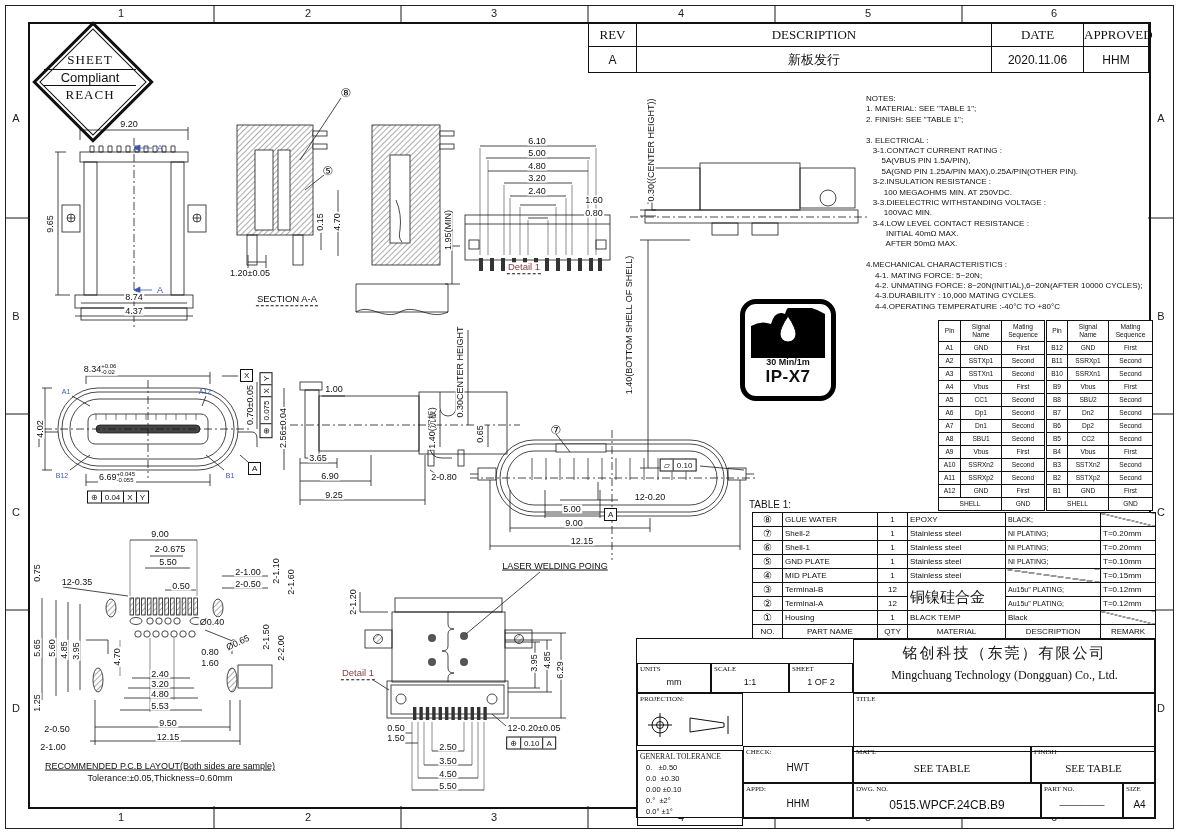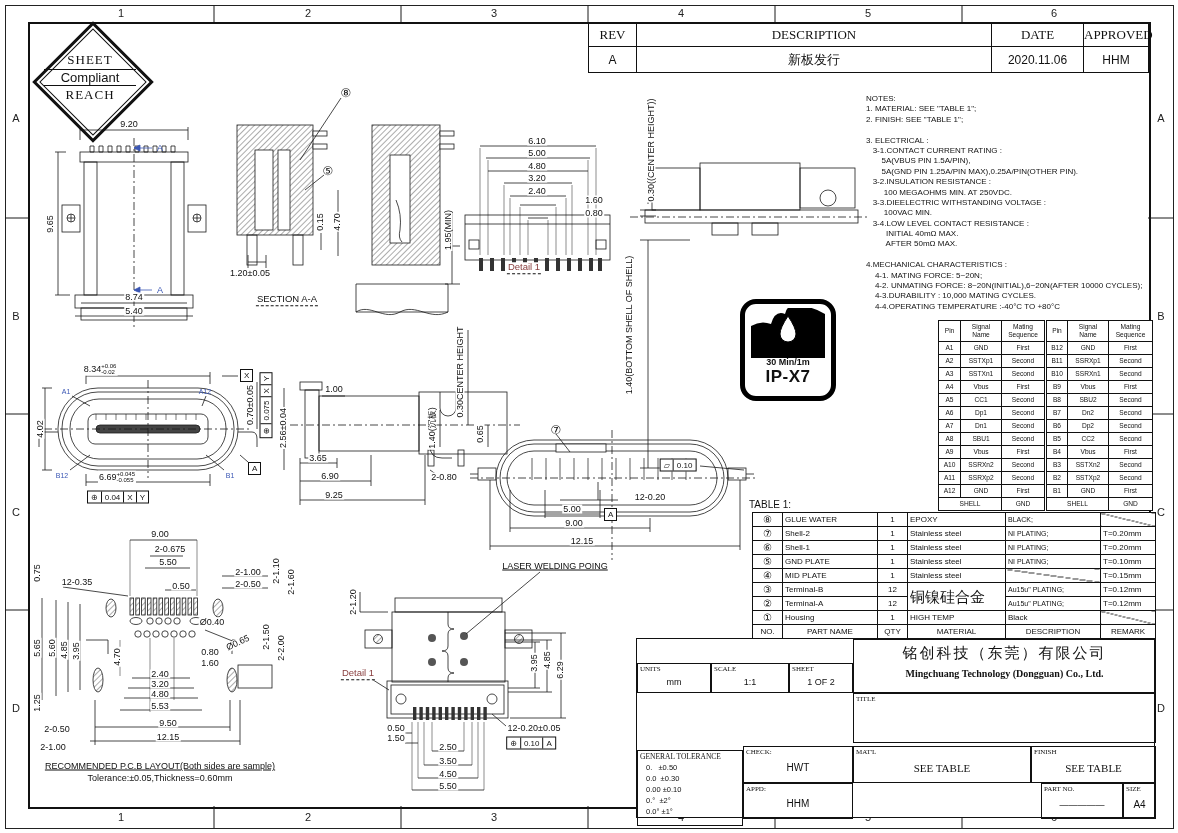--- a/index.html
+++ b/index.html
@@ -50,21 +50,21 @@
   table.t1 td{border:1px solid #111;font-size:8px;padding:0 2px;line-height:13px;white-space:nowrap;overflow:hidden;}
   table.t1 td.c{text-align:center;}
   table.t1 td.slash{background:linear-gradient(to top right,transparent 48.5%,#333 48.5%,#333 51.5%,transparent 51.5%);}
   table.t1 .circ{font-size:10px;}
   
   .tb{position:absolute;left:636px;top:638px;width:519px;height:180px;border:1.5px solid #111;box-sizing:border-box;background:#fff;}
   .tb .cell{position:absolute;border:1px solid #111;box-sizing:border-box;}
   .tb .lbl{position:absolute;left:2px;top:1px;font-size:7px;font-family:"Liberation Serif",serif;}
   .tb .val{position:absolute;left:0;right:0;text-align:center;font-size:10px;}
   .cn{font-size:15px;letter-spacing:2px;text-align:center;}
-  .en{font-size:10px;text-align:center;font-family:"Liberation Serif",serif;font-weight:bold;}
+  .en{font-size:12px;text-align:center;font-family:"Liberation Serif",serif;}
 </style>
 </head>
 <body>
 
 <div class="sheet">
 
   <div class="frame-outer"></div>
   <div class="frame-inner"></div>
 
   <span class="zone" style="left:121px;top:13px">1</span>
@@ -729,21 +729,21 @@
           <td class="c circ">②</td>
           <td>Terminal-A</td>
           <td class="c">12</td>
           <td style="font-size:7px">Au15u" PLATING;</td>
           <td>T=0.12mm</td>
         </tr>
     <tr>
           <td class="c circ">①</td>
           <td>Housing</td>
           <td class="c">1</td>
-          <td>HIGH TEMP</td>
+          <td>BLACK TEMP</td>
           <td>Black</td>
           <td class="slash"></td>
         </tr>
     <tr>
           <td class="c">NO.</td>
           <td class="c">PART NAME</td>
           <td class="c">QTY</td>
           <td class="c">MATERIAL</td>
           <td class="c">DESCRIPTION</td>
           <td class="c">REMARK</td>
@@ -756,20 +756,33 @@
       <div class="lbl">UNITS</div>
       <div class="val" style="top:13px;font-size:9px">mm</div>
     </div>
     <div class="cell" style="left:74px;top:24px;width:78px;height:30px">
       <div class="lbl">SCALE</div>
       <div class="val" style="top:13px;font-size:9px">1:1</div>
     </div>
     <div class="cell" style="left:152px;top:24px;width:64px;height:30px">
       <div class="lbl">SHEET</div>
       <div class="val" style="top:13px;font-size:9px">1 OF 2</div>
+    </div>
+    <div class="cell" style="left:0;top:54px;width:106px;height:53px">
+      <div class="lbl">PROJECTION:</div>
+      <svg width="96" height="34" style="position:absolute;left:4px;top:14px">
+        <g stroke="#111" fill="none" stroke-width="1">
+          <circle cx="18" cy="17" r="8"></circle>
+            <circle cx="18" cy="17" r="3.5"></circle>
+            <line x1="6" y1="17" x2="30" y2="17"></line>
+            <line x1="18" y1="5" x2="18" y2="29"></line>
+          <path d="M48,10 L82,15 L82,19 L48,24 Z"></path>
+            <line x1="86" y1="8" x2="86" y2="26"></line>
+        </g>
+      </svg>
     </div>
     <div class="cell" style="left:0;top:111px;width:106px;height:76px">
       <div class="lbl" style="font-size:7.5px">GENERAL TOLERANCE</div>
       <div style="position:absolute;left:8px;top:12px;font-size:7.5px;line-height:1.45;white-space:pre">0.   ±0.50
 0.0  ±0.30
 0.00 ±0.10
 0.°  ±2°
 0.0° ±1°</div>
     </div>
     <div class="cell" style="left:106px;top:144px;width:110px;height:36px">
@@ -777,45 +790,49 @@
       <div class="val" style="top:14px;font-size:10px">HHM</div>
     </div>
     <div class="cell" style="left:106px;top:107px;width:110px;height:37px">
       <div class="lbl">CHECK:</div>
       <div class="val" style="top:15px;font-size:10px">HWT</div>
     </div>
     <div class="cell" style="left:216px;top:0;width:303px;height:54px">
       <div class="cn" style="position:absolute;left:0;right:0;top:4px">铭创科技（东莞）有限公司</div>
       <div class="en" style="position:absolute;left:0;right:0;top:28px">Mingchuang Technology (Dongguan) Co., Ltd.</div>
     </div>
-    <div class="cell" style="left:216px;top:54px;width:303px;height:50px">
+    <div class="cell" style="left:216px;top:54px;width:303px;height:59px">
       <div class="lbl">TITLE</div>
     </div>
     <div class="cell" style="left:216px;top:107px;width:178px;height:37px">
       <div class="lbl">MAT'L</div>
       <div class="val" style="top:15px;font-size:11px;font-family:'Liberation Serif',serif">SEE TABLE</div>
     </div>
     <div class="cell" style="left:394px;top:107px;width:125px;height:37px">
       <div class="lbl">FINISH</div>
       <div class="val" style="top:15px;font-size:11px;font-family:'Liberation Serif',serif">SEE TABLE</div>
     </div>
+    <div class="cell" style="left:216px;top:144px;width:188px;height:36px">
+      <div class="lbl">DWG. NO.</div>
+      <div class="val" style="top:14px;font-size:12px">0515.WPCF.24CB.B9</div>
+    </div>
     <div class="cell" style="left:404px;top:144px;width:82px;height:36px">
       <div class="lbl">PART NO.</div>
       <div class="val" style="top:16px;font-size:9px">—————</div>
     </div>
     <div class="cell" style="left:486px;top:144px;width:33px;height:36px">
       <div class="lbl">SIZE</div>
       <div class="val" style="top:15px;font-size:10px">A4</div>
     </div>
   </div>
 
   <span class="d" style="left:129px;top:124px">9.20</span>
   <span class="d r" style="left:50px;top:224px">9.65</span>
   <span class="d" style="left:134px;top:297px">8.74</span>
-  <span class="d" style="left:134px;top:311px">5.40</span>
+  <span class="d" style="left:134px;top:311px">4.37</span>
   <span class="d blue" style="left:160px;top:148px">A</span>
   <span class="d blue" style="left:160px;top:290px">A</span>
 
   <span class="d nobg" style="left:346px;top:93px;font-size:12px">⑧</span>
   <span class="d nobg" style="left:328px;top:171px;font-size:12px">⑤</span>
   <span class="d r" style="left:320px;top:222px">0.15</span>
   <span class="d r" style="left:337px;top:222px">4.70</span>
   <span class="d" style="left:250px;top:273px">1.20±0.05</span>
   <span class="d cap" style="left:287px;top:300px">SECTION  A-A</span>
 

